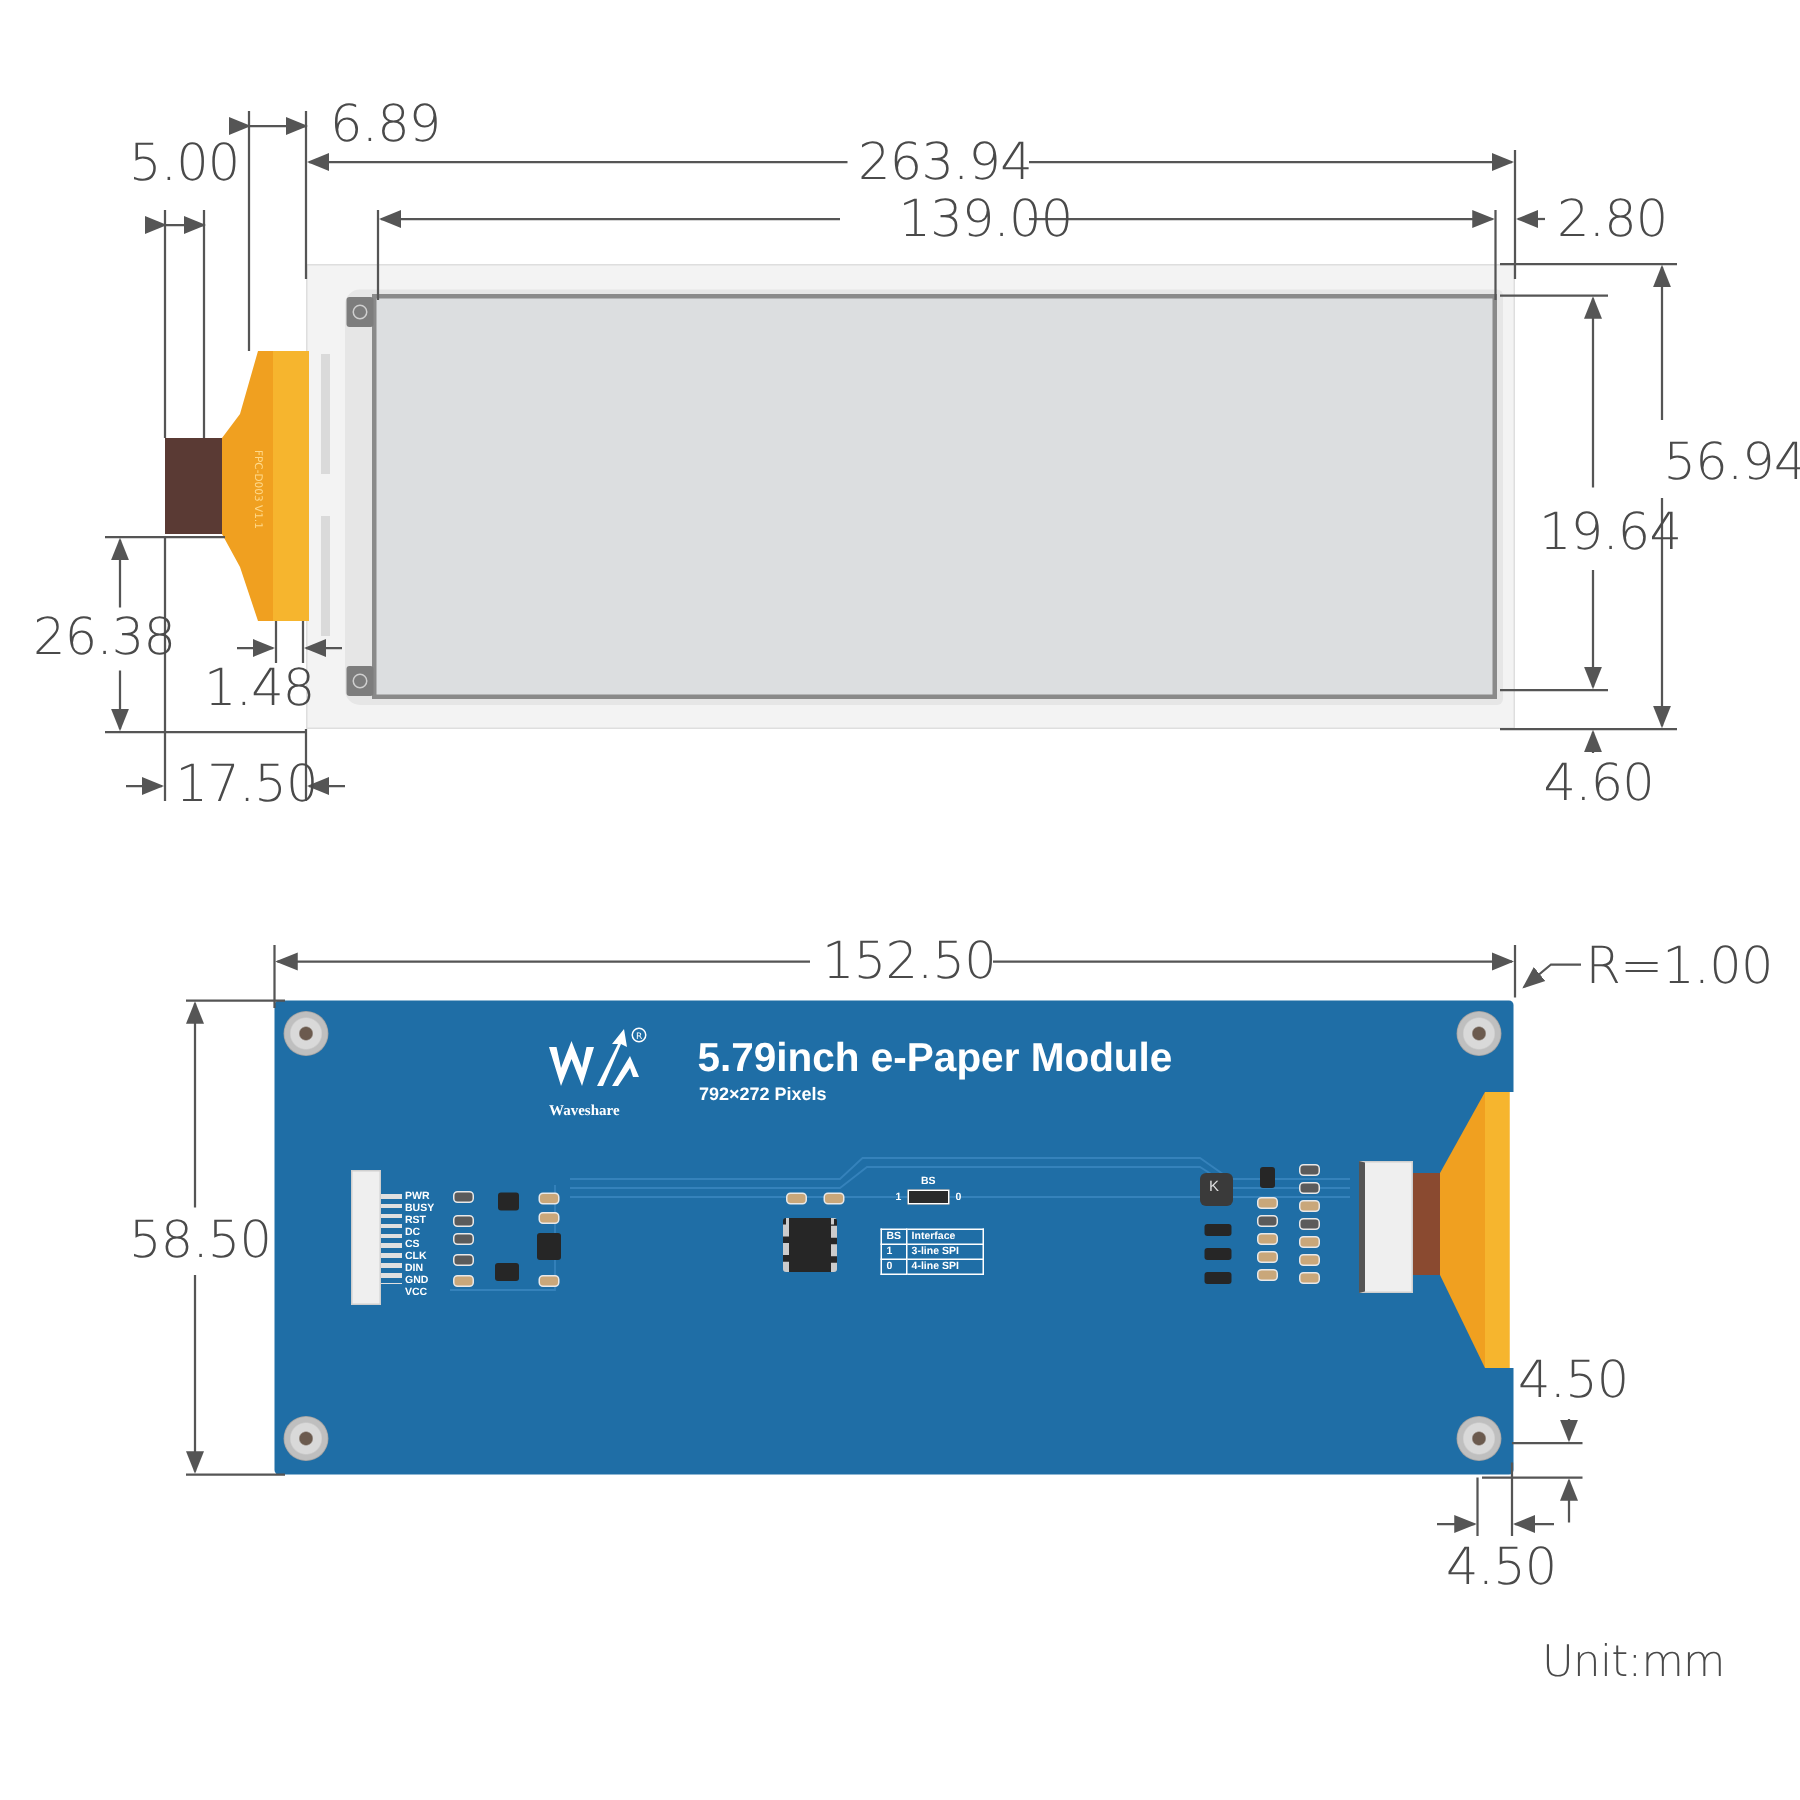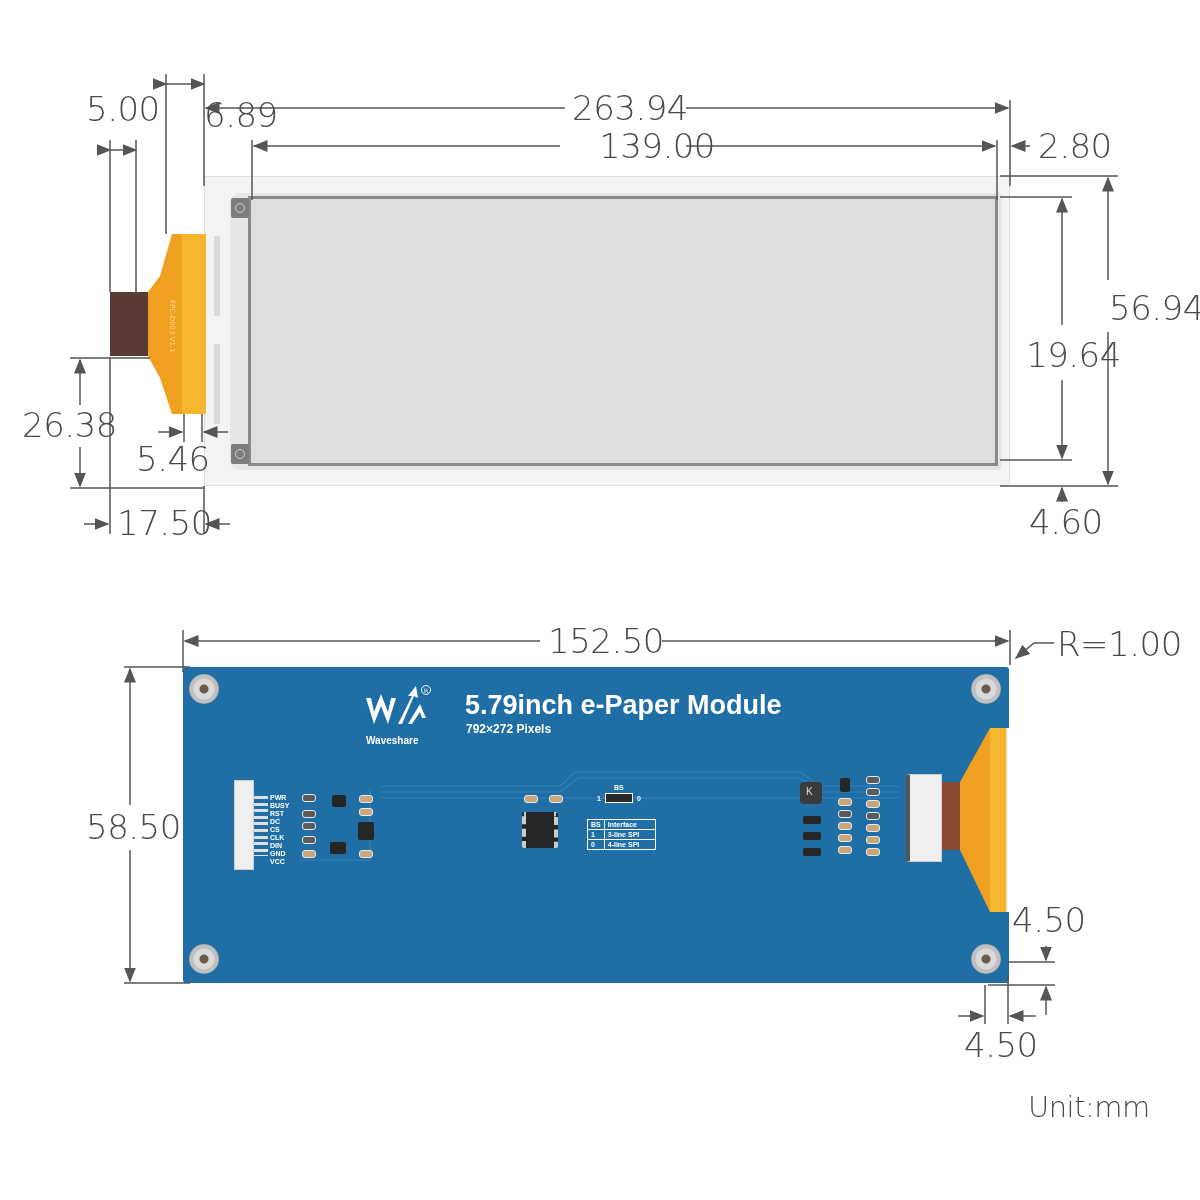--- a/index.html
+++ b/index.html
@@ -24,21 +24,21 @@
   .fpc-dark { left:110px; top:292px; width:38px; height:64px; background:#5a3a34; }
 
   
   .pcb { left:183px; top:667px; width:826px; height:316px; background:#1f6ea6; border-radius:3px; }
   .standoff { width:30px; height:30px; border-radius:50%; background:radial-gradient(circle at 50% 50%, #6b5a4e 0 4px, #d9d9d9 5px 10px, #bfbfbf 11px 14px, #9a9a9a 15px); }
   .pcb-title { left:465px; top:690px; font-size:27px; font-weight:bold; color:#ffffff; white-space:nowrap;
                font-family:"Liberation Sans", sans-serif; }
   .pcb-sub { left:466px; top:722px; font-size:12px; font-weight:bold; color:#ffffff; white-space:nowrap;
              font-family:"Liberation Sans", sans-serif; }
   .logo-text { left:366px; top:735px; font-size:10px; font-weight:bold; color:#fff;
-               font-family:Liberation Sans, sans-serif; }
+               font-family:Liberation Serif, serif; }
   .pin-label { font-size:7px; font-weight:bold; color:#ffffff; line-height:8px;
                font-family:"Liberation Sans", sans-serif; }
   .conn-white { background:#efefef; border:1px solid #cfcfcf; box-sizing:border-box; }
   .smd { width:14px; height:8px; border:1.5px solid #e8e8e8; border-radius:3px; box-sizing:border-box;
          background:#5b5b5b; }
   .smd.tan { background:#c9a77a; }
   .chip { background:#262626; border-radius:2px; }
   .bs-table { left:587px; top:819px; border-collapse:collapse; font-size:7px; font-weight:bold; color:#fff;
               font-family:"Liberation Sans", sans-serif; }
   .bs-table td { border:1.5px solid #ffffff; padding:0 3px; height:9px; line-height:9px; }
@@ -114,29 +114,29 @@
       <line x1="158" y1="432" x2="182" y2="432" marker-end="url(#ar)"></line>
       <line x1="228" y1="432" x2="204" y2="432" marker-end="url(#ar)"></line>
 
       <line x1="110" y1="358" x2="110" y2="534"></line>
       <line x1="204" y1="486" x2="204" y2="534"></line>
       <line x1="84" y1="524" x2="108" y2="524" marker-end="url(#ar)"></line>
       <line x1="230" y1="524" x2="206" y2="524" marker-end="url(#ar)"></line>
     </g>
   </svg>
 
-  <div class="dim" style="left:204px;top:66px;margin-top:32px;">6.89</div>
+  <div class="dim" style="left:220px;top:66px;">6.89</div>
   <div class="dim" style="left:572px;top:91px;">263.94</div>
   <div class="dim" style="left:599px;top:129px;">139.00</div>
   <div class="dim" style="left:1038px;top:129px;">2.80</div>
   <div class="dim" style="left:86px;top:92px;">5.00</div>
   <div class="dim" style="left:1109px;top:291px;">56.94</div>
   <div class="dim" style="left:1026px;top:338px;">19.64</div>
   <div class="dim" style="left:22px;top:408px;">26.38</div>
-  <div class="dim" style="left:136px;top:442px;">5.46</div>
+  <div class="dim" style="left:136px;top:442px;">1.48</div>
   <div class="dim" style="left:117px;top:506px;">17.50</div>
   <div class="dim" style="left:1029px;top:505px;">4.60</div>
 </div>
 
 <div>
 
   <div class="abs pcb"></div>
 
   <svg class="overlay" width="1200" height="1200">
     <rect x="942" y="782" width="20" height="68" fill="#8a4a30"></rect>

